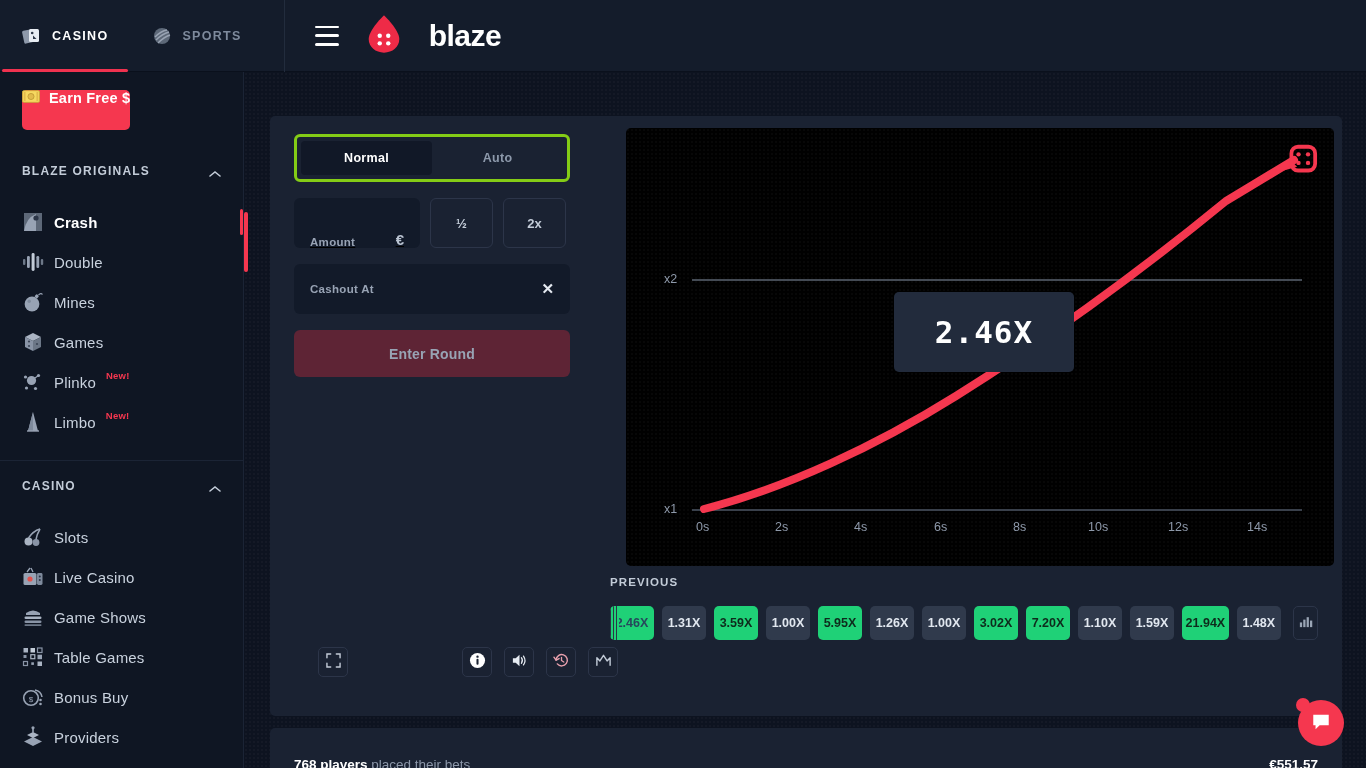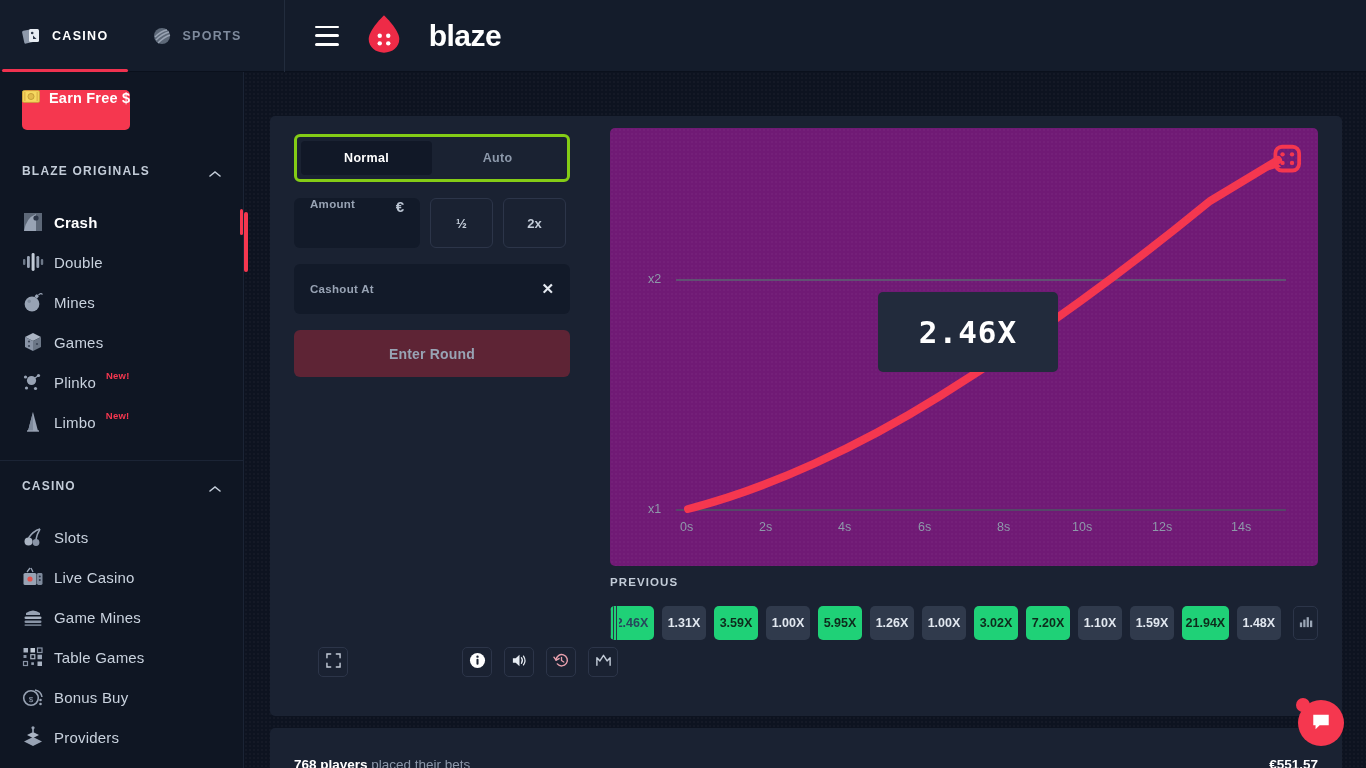--- a/index.html
+++ b/index.html
@@ -112,22 +112,22 @@
   }
   .mode-btn {
     flex:1; border-radius:4px; border:none; cursor:pointer; background:transparent;
     font-size:12.5px; font-weight:bold; color:#8d99ab; letter-spacing:.3px;
   }
   .mode-btn.active { background:#111827; color:#ffffff; }
 
   .row-amount { margin-top:16px; display:flex; gap:10px; }
   .amount-field {
     width:126px; height:50px; background:#121a29; border-radius:6px;
-    display:flex; align-items:flex-start; justify-content:space-between;
-    padding:0 16px; cursor:text;
+    display:flex; align-items:flex-end; justify-content:space-between;
+    padding:0 16px; cursor:text;text-decoration:underline;
   }
   .amount-ph { font-size:11.5px; font-weight:bold; color:#98a3b4; letter-spacing:.3px; }
   .cur-ico { font-size:15px; font-weight:bold; color:#b9c3d1; }
   .mult-btn {
     width:63px; height:50px; border-radius:6px; background:#1a2232;
     border:1px solid #2c3549; cursor:pointer;
     font-size:13px; font-weight:bold; color:#c3ccd8;
     display:flex; align-items:center; justify-content:center;
   }
 
@@ -152,22 +152,22 @@
   .tool-btn {
     width:30px; height:30px; border-radius:5px; border:1px solid #2c3549;
     background:transparent; cursor:pointer;
     display:flex; align-items:center; justify-content:center;
   }
   .tool-spacer { flex:1; }
   .tool-group { display:flex; gap:12px; }
 
   
   .chart-wrap {
-    position:absolute; left:340px; top:12px; width:708px; height:438px;
-    background:#701a75; border-radius:5px; overflow:hidden;
+    position:absolute; left:356px; top:12px; width:708px; height:438px;
+    background:#000000; border-radius:5px; overflow:hidden;
   }
   .mult-bubble {
     position:absolute; left:268px; top:164px; width:180px; height:80px;
     background:#222b3c; border-radius:5px;
     display:flex; align-items:center; justify-content:center;
     font-family:"DejaVu Sans Mono", monospace;
     font-size:31px; font-weight:bold; color:#ffffff; letter-spacing:1px;
   }
   .ax-lbl {
     position:absolute; font-size:12.5px; color:#8e99aa; font-weight:normal;
@@ -422,21 +422,21 @@
 
       <div class="menu-item">
         <span class="mi-ico">
           <svg viewBox="0 0 22 22" width="22" height="22">
             <path d="M4 7 Q11 2 18 7 L18 9 L4 9 Z" fill="#98a3b4"></path>
             <rect x="2.5" y="10.5" width="17" height="2.6" rx="1.3" fill="#aab4c3"></rect>
             <rect x="2.5" y="14.5" width="17" height="2.6" rx="1.3" fill="#8994a6"></rect>
             <rect x="2.5" y="18.3" width="17" height="1.7" rx="0.8" fill="#6c7787"></rect>
           </svg>
         </span>
-        <span class="menu-label">Game Mines</span>
+        <span class="menu-label">Game Shows</span>
       </div>
 
       <div class="menu-item">
         <span class="mi-ico">
           <svg viewBox="0 0 22 22" width="22" height="22">
             <rect x="1.5" y="2" width="4.5" height="4.5" fill="#aab4c3"></rect>
             <rect x="8.5" y="2" width="4.5" height="4.5" fill="#c3ccd8"></rect>
             <rect x="15.5" y="2" width="4.5" height="4.5" fill="none" stroke="#8994a6" stroke-width="1.2"></rect>
             <rect x="1.5" y="9" width="3" height="3" fill="#8994a6"></rect>
             <rect x="8.8" y="8.7" width="4" height="4" fill="none" stroke="#aab4c3" stroke-width="1.2"></rect>

